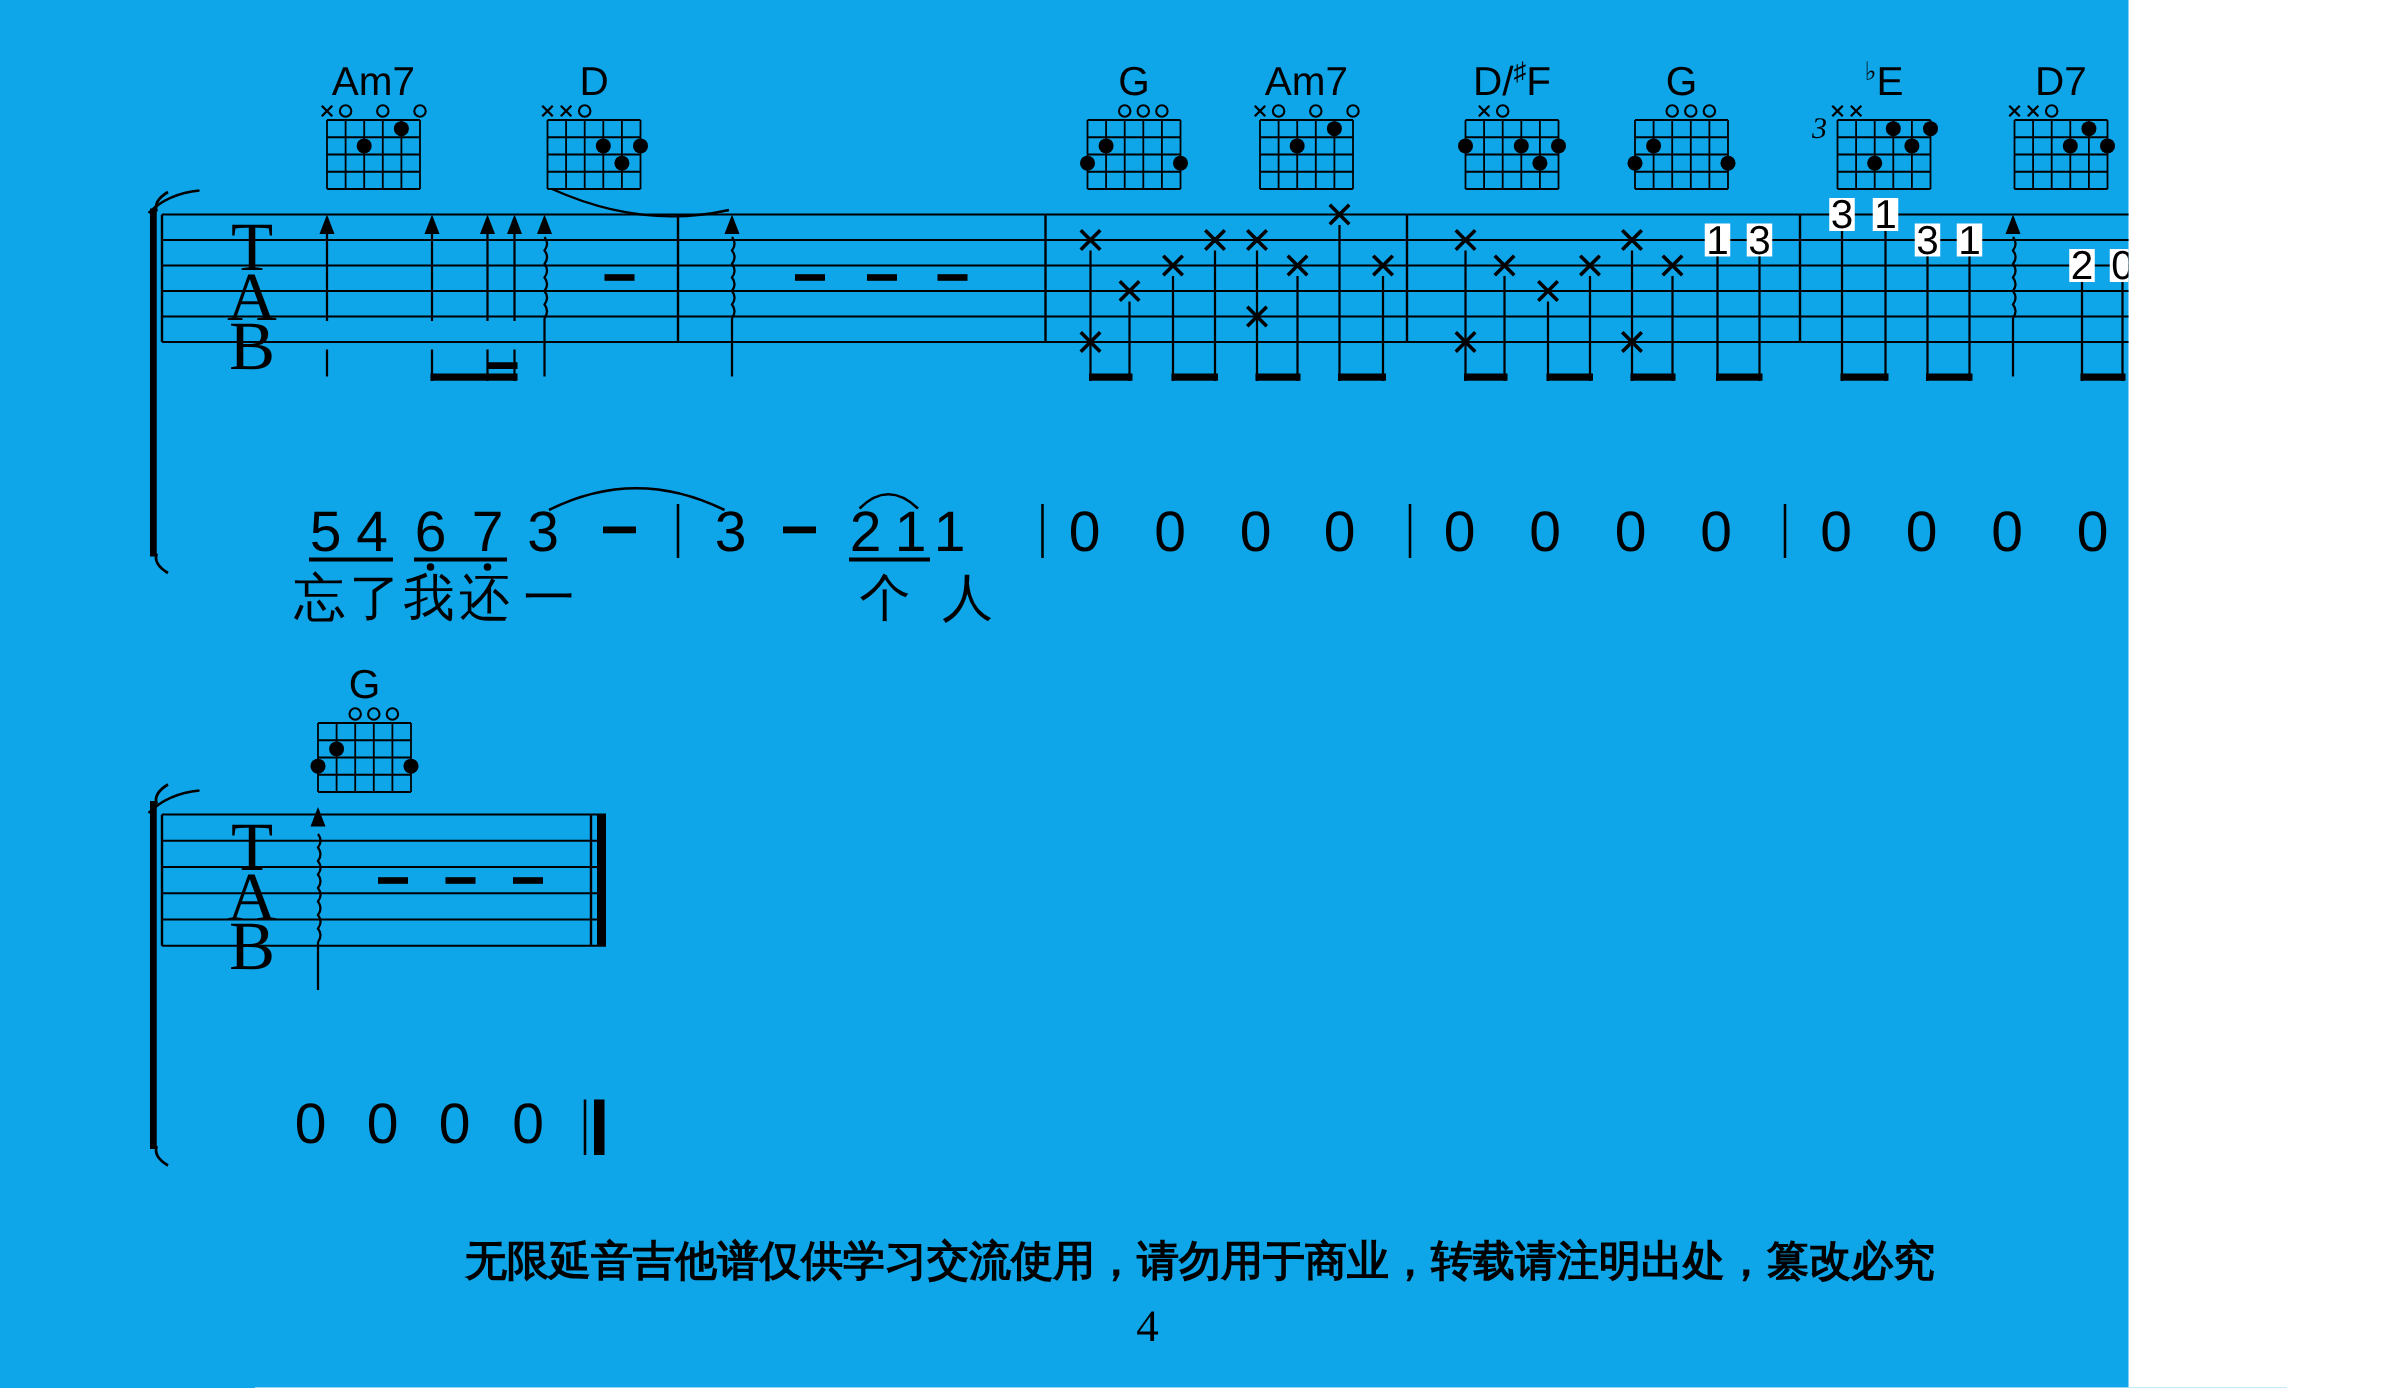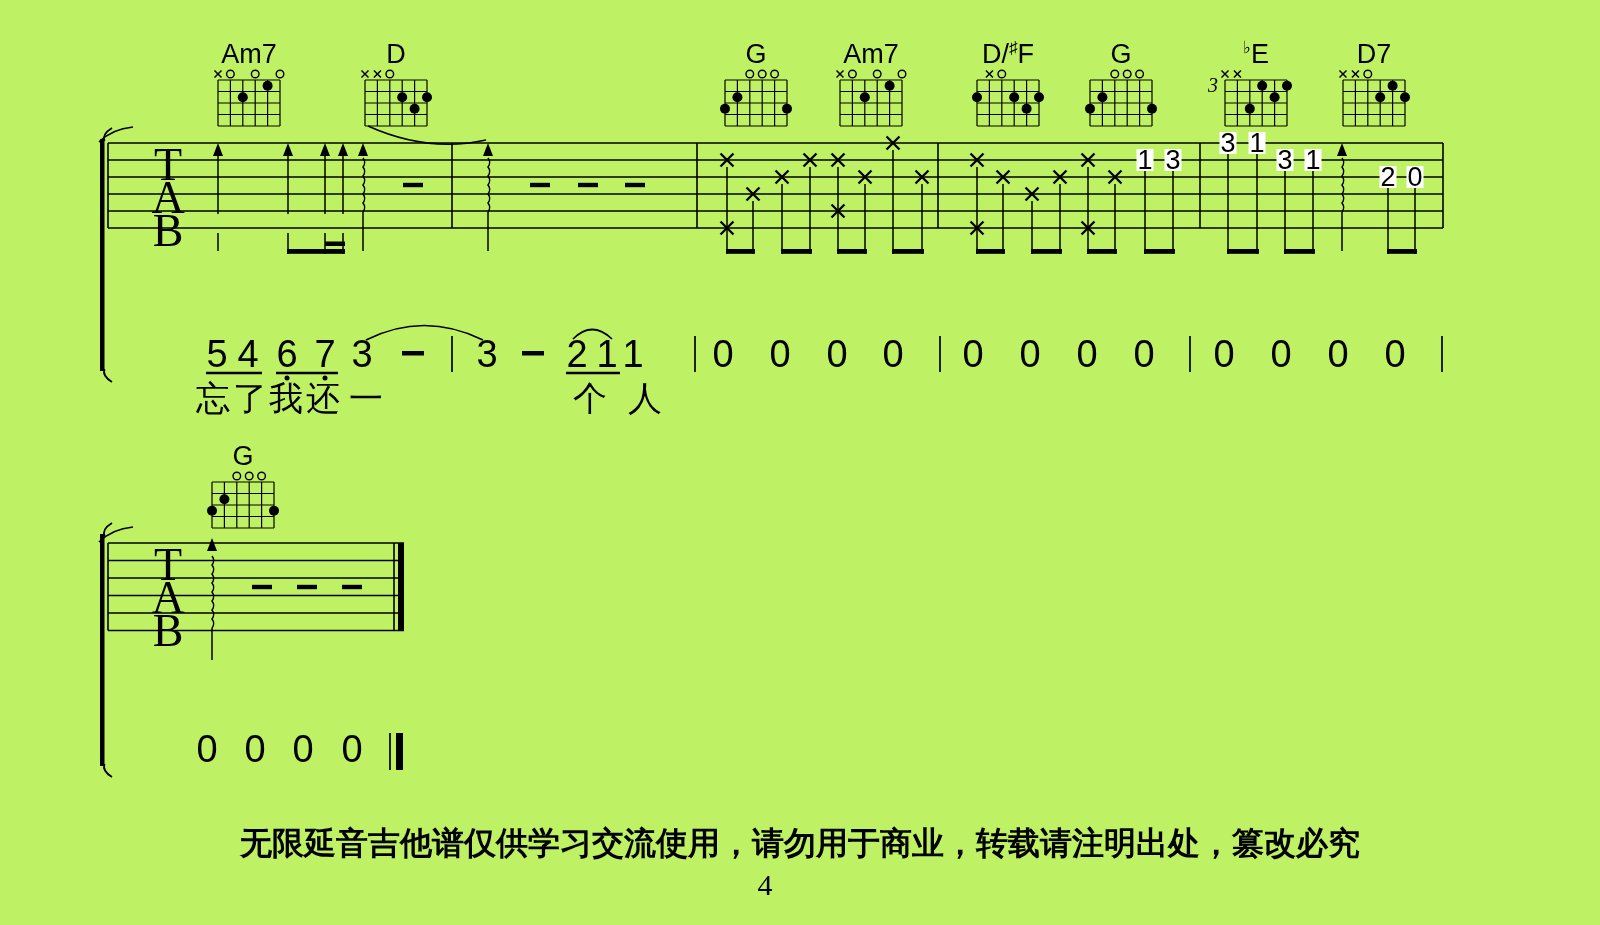--- a/index.html
+++ b/index.html
@@ -1,21 +1,21 @@
 <!DOCTYPE html>
 <html><head>
 <meta charset="utf-8">
 <style>
   html,body{margin:0;padding:0;background:#ffffff;}
-  .page{position:relative;width:1600px;height:925px;background:#bef264;overflow:hidden;
+  .page{position:relative;width:1419px;height:925px;background:#0ea5e9;overflow:hidden;
         font-family:"Liberation Sans","DejaVu Sans",sans-serif;}
   #score{position:absolute;left:0;top:0;}
   #footer{position:absolute;left:0;top:822px;width:1600px;text-align:center;
           font-family:"Liberation Serif","DejaVu Serif",serif;font-weight:bold;
-          font-size:32px;color:#000;letter-spacing:0px;}
+          font-size:28px;color:#000;letter-spacing:0px;}
   #pagenum{position:absolute;left:0;top:868px;width:1530px;text-align:center;
            font-family:"Liberation Serif","DejaVu Serif",serif;font-size:30px;color:#000;}
 </style>
 </head>
 <body>
 
 <div class="page">
   <svg id="score" width="1600" height="925">
       <g>
         <line x1="218" y1="80" x2="280" y2="80" stroke="#000000" stroke-width="1.2"></line>

